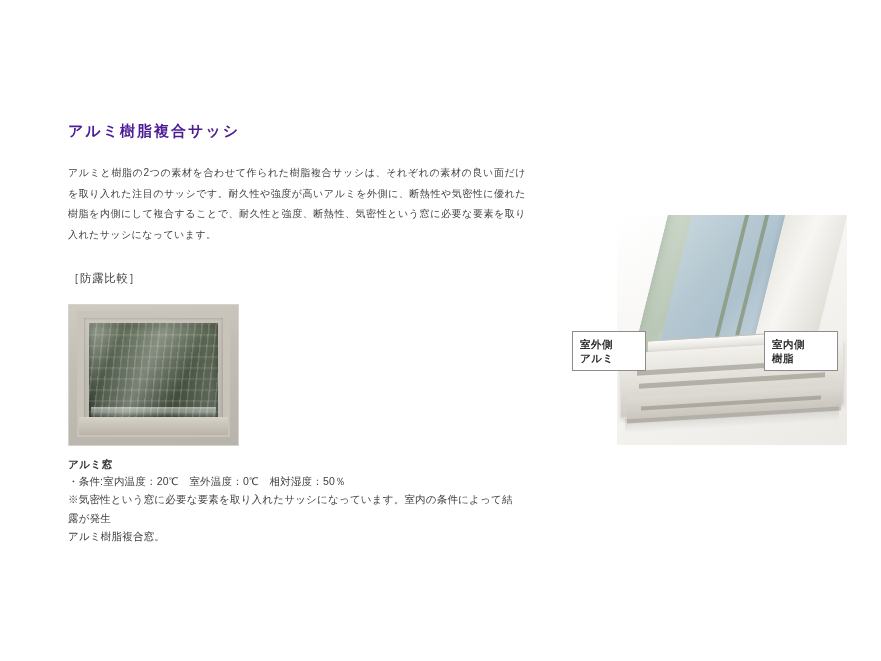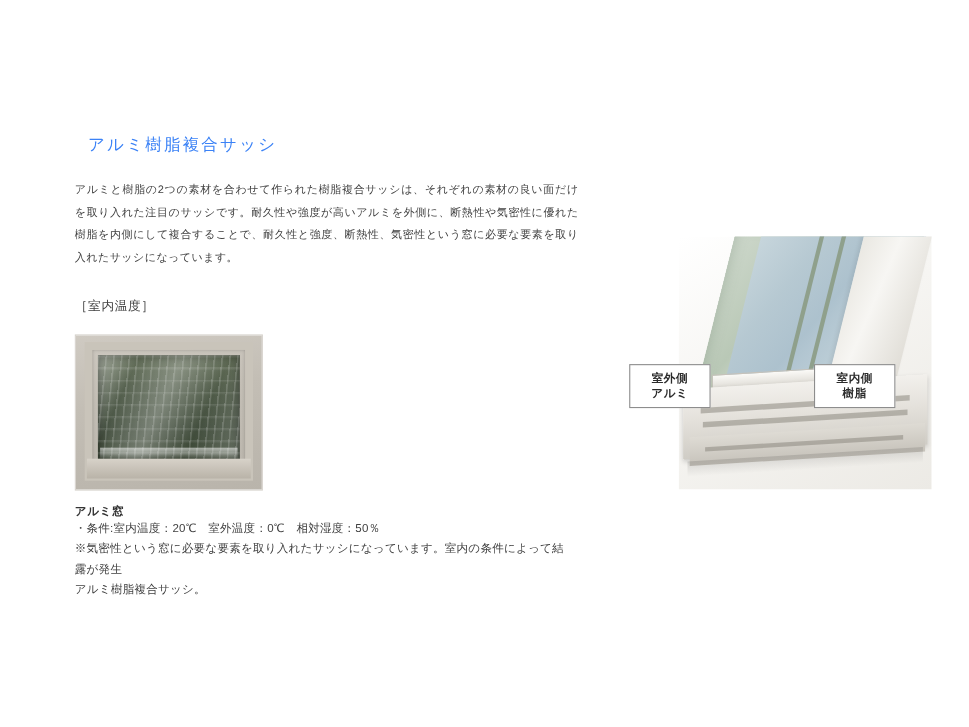--- a/index.html
+++ b/index.html
@@ -24,23 +24,23 @@
   #left-col {
     position: absolute;
     left: 68px;
     top: 122px;
     width: 470px;
   }
 
   #section-title {
     font-size: 15px;
     letter-spacing: 2px;
-    color: #3b82f6;
-    margin: 0 0 22px 12px;
-    font-weight: normal;
+    color: #4c1d95;
+    margin: 0 0 22px 0;
+    font-weight: bold;
   }
 
   #body-text {
     font-size: 10px;
     line-height: 2.05;
     color: #3f3f3f;
     letter-spacing: 0.4px;
     margin: 0;
     width: 458px;
     text-align: justify;
@@ -259,67 +259,66 @@
   }
   .callout {
     position: absolute;
     background: #ffffff;
     border: 1px solid #8d8d8d;
     font-size: 10.5px;
     font-weight: bold;
     color: #2b2b2b;
     line-height: 1.35;
     padding: 5px 7px;
-    text-align: center;
     letter-spacing: 0.5px;
     white-space: pre-line;
   }
   #callout-outside {
     left: 572px;
     top: 331px;
     width: 58px;
   }
   #callout-inside {
-    left: 740px;
+    left: 764px;
     top: 331px;
     width: 58px;
   }
 </style>
 </head>
 <body>
 
 <div id="page">
 
   <div id="left-col">
 
     <h1 id="section-title">アルミ樹脂複合サッシ</h1>
 
     <p id="body-text">アルミと樹脂の2つの素材を合わせて作られた樹脂複合サッシは、それぞれの素材の良い面だけを取り入れた注目のサッシです。耐久性や強度が高いアルミを外側に、断熱性や気密性に優れた樹脂を内側にして複合することで、耐久性と強度、断熱性、気密性という窓に必要な要素を取り入れたサッシになっています。</p>
 
-    <div id="compare-label">［室内温度］</div>
+    <div id="compare-label">［防露比較］</div>
 
     <div id="photo-row">
 
       <div class="photo-block">
         <div class="photo-frame photo-alumi">
           <div class="sash-outer"></div>
           <div class="glass"></div>
           <div class="drip"></div>
           <div class="sill"></div>
         </div>
         <div class="photo-caption">アルミ窓</div>
       </div>
 
 
     </div>
 
     <div id="notes">
       <span class="note-line">・条件:室内温度：20℃　室外温度：0℃　相対湿度：50％</span>
       <span class="note-line">※気密性という窓に必要な要素を取り入れたサッシになっています。室内の条件によって結露が発生</span>
-      <span class="note-line">アルミ樹脂複合サッシ。</span>
+      <span class="note-line">アルミ樹脂複合窓。</span>
     </div>
 
   </div>
 
   <div id="right-photo">
     <div class="bg"></div>
     <div class="pane glass-big"></div>
     <div class="pane glass-big2"></div>
     <div class="glass-edge" style="left:112px;"></div>
     <div class="glass-edge" style="left:132px;"></div>

